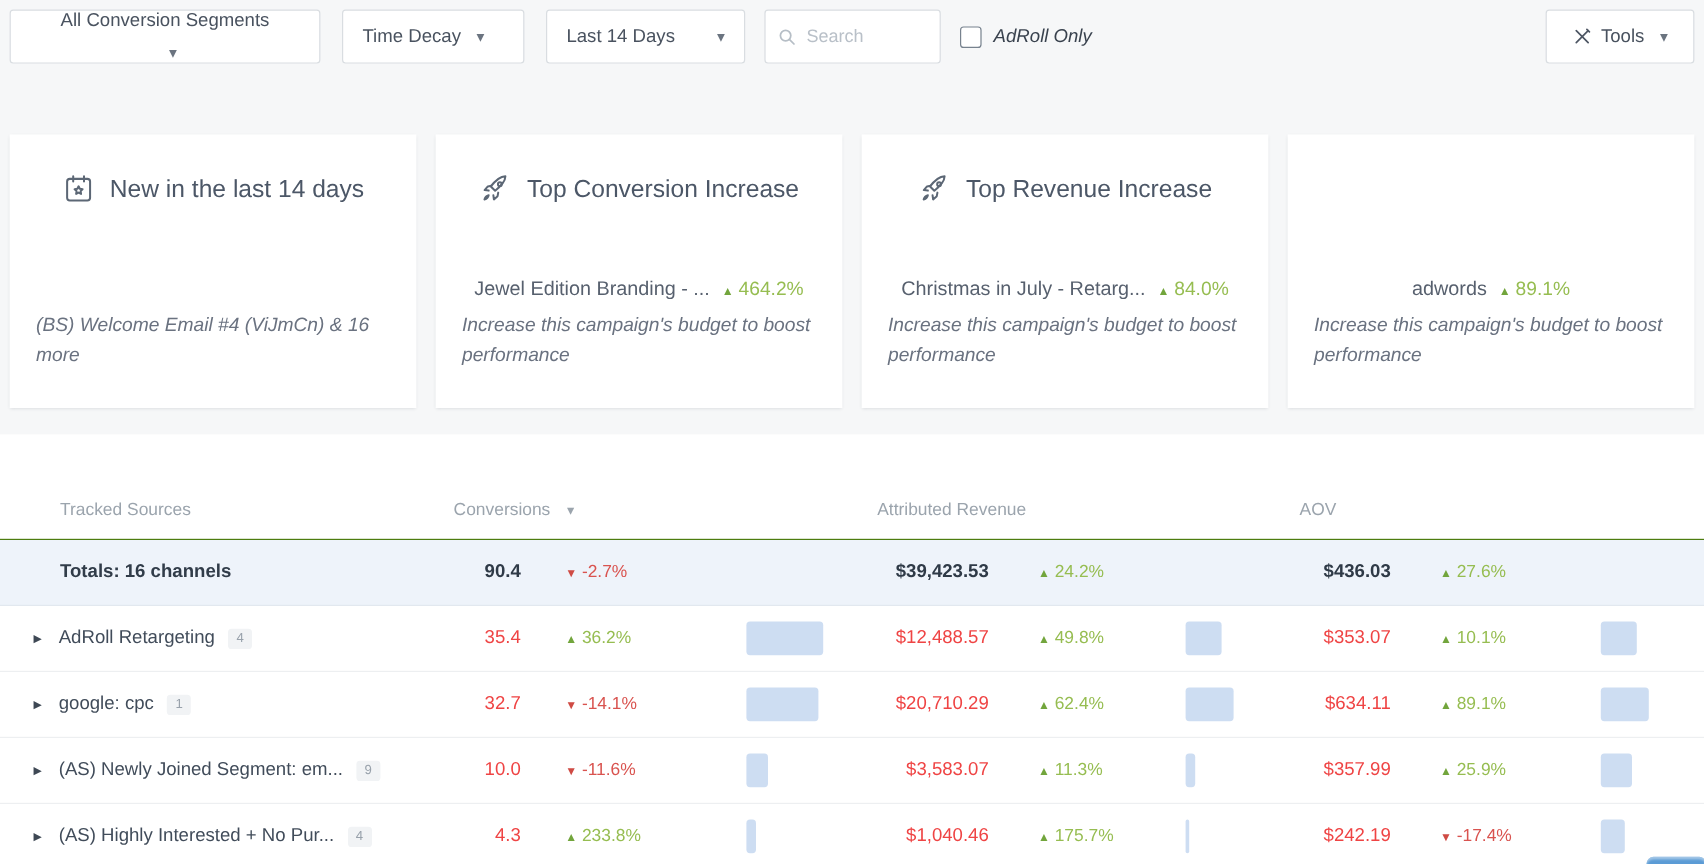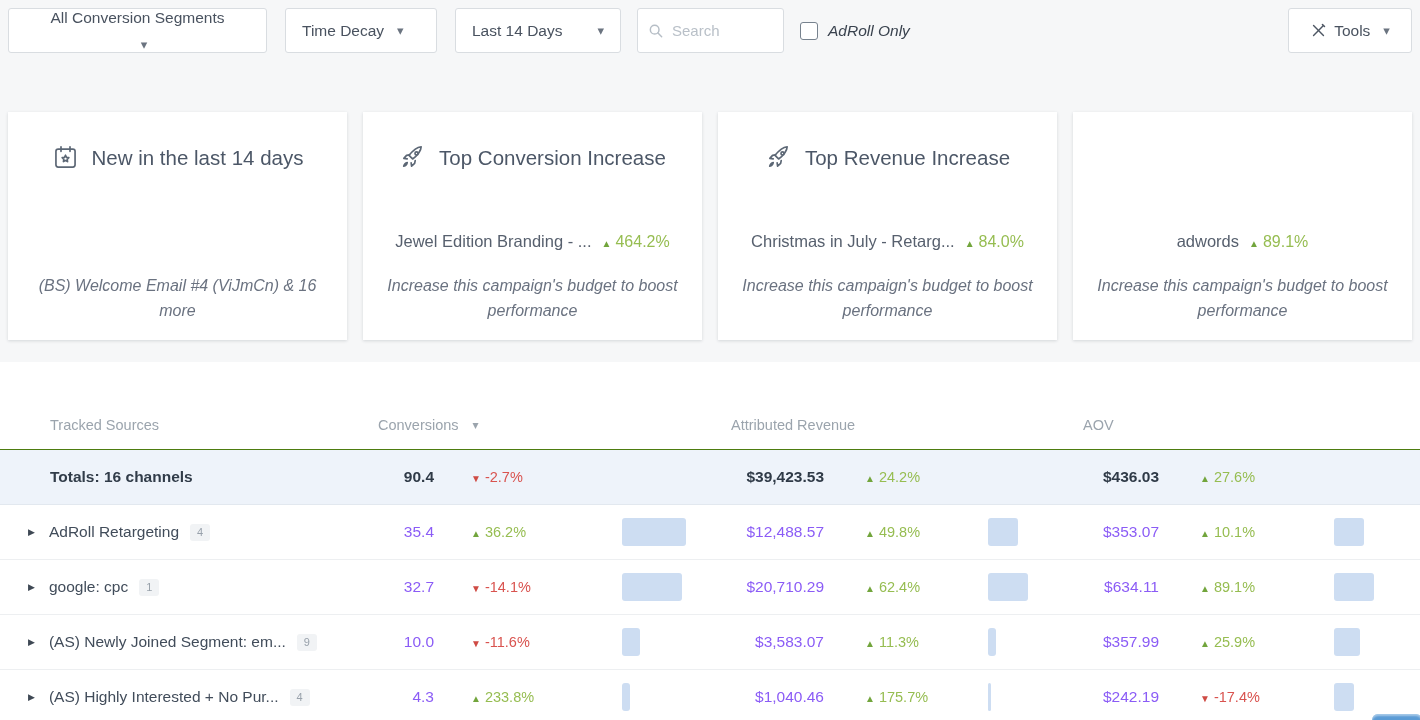--- a/index.html
+++ b/index.html
@@ -38,34 +38,34 @@
     background:#fff; display:inline-block; margin-right:10px;
   }
   .adroll-only .lbl { font-size:15.5px; color:#39424e; }
   .tools-btn { margin-left:auto; min-width:124px; justify-content:center; }
   .tools-btn svg { margin-right:7px; }
 
   
   .cards { display:flex; margin:59px 8px 0 8px; gap:16px; }
   .card {
     position:relative; width:367px; height:228px; background:#fff;
-    box-shadow:0 1px 3px rgba(40,50,60,.16); text-align:center;
+    box-shadow:0 1px 3px rgba(40,50,60,.16); text-align:left;
   }
   .card-title {
     position:absolute; top:32px; left:0; right:0;
     display:flex; align-items:center; justify-content:center; gap:13px;
     font-size:20.5px; color:#4c5767;
   }
   .card-campaign {
     position:absolute; top:96px; left:10px; right:10px;
     font-size:16.5px; color:#57606e;
     display:flex; align-items:center; justify-content:center; gap:10px;margin-top:24px;
   }
   .card-note {
-    position:absolute; top:162px; left:22px; right:22px;
+    position:absolute; top:148px; left:22px; right:22px;
     font-style:italic; font-size:16px; color:#6a7280; line-height:1.55;
   }
 
   
   .delta { white-space:nowrap; font-size:14.5px; }
   .arrow { font-size:10px; margin-right:4px; }
   .dir-up { color:#96bd51; }
   .dir-up .arrow { color:#72a53c; }
   .dir-up .arrow::before { content:"▲"; }
   .dir-down { color:#d9534f; }
@@ -91,21 +91,21 @@
   .trow.totals { background:#eef3fa; border-bottom:1px solid #e2e8ef; cursor:default; }
   .name-cell { padding-left:28px; display:flex; align-items:center; white-space:nowrap; overflow:hidden; }
   .totals .name-cell { padding-left:50px; font-weight:bold; color:#313c49; }
   .caret { font-size:9px; color:#3e4854; margin-right:14px; }
   .src-name { font-size:15.5px; color:#414c5a; }
   .totals .src-name { font-size:15.5px; color:#313c49; font-weight:bold; }
   .badge {
     margin-left:11px; background:#f1f3f5; color:#98a1ab; font-size:11px;
     border-radius:3px; padding:3px 7px; line-height:1;
   }
-  .num { text-align:right; font-size:15.5px; color:#8b5cf6; padding-right:1px; white-space:nowrap; }
+  .num { text-align:right; font-size:15.5px; color:#ef4444; padding-right:1px; white-space:nowrap; }
   .totals .num { font-weight:bold; color:#2f3a47; }
   .cell-cdelta { padding-left:36px; }
   .cell-rdelta { padding-left:40px; }
   .cell-adelta { padding-left:40px; }
   .bar-cell { height:100%; display:flex; align-items:center; }
   .bar-cell.conv .bar { margin-left:2px; }
   .bar-cell.rev .bar { margin-left:3px; }
   .bar { height:28px; background:#cdddf2; border-radius:3px; display:inline-block; }
 
   

